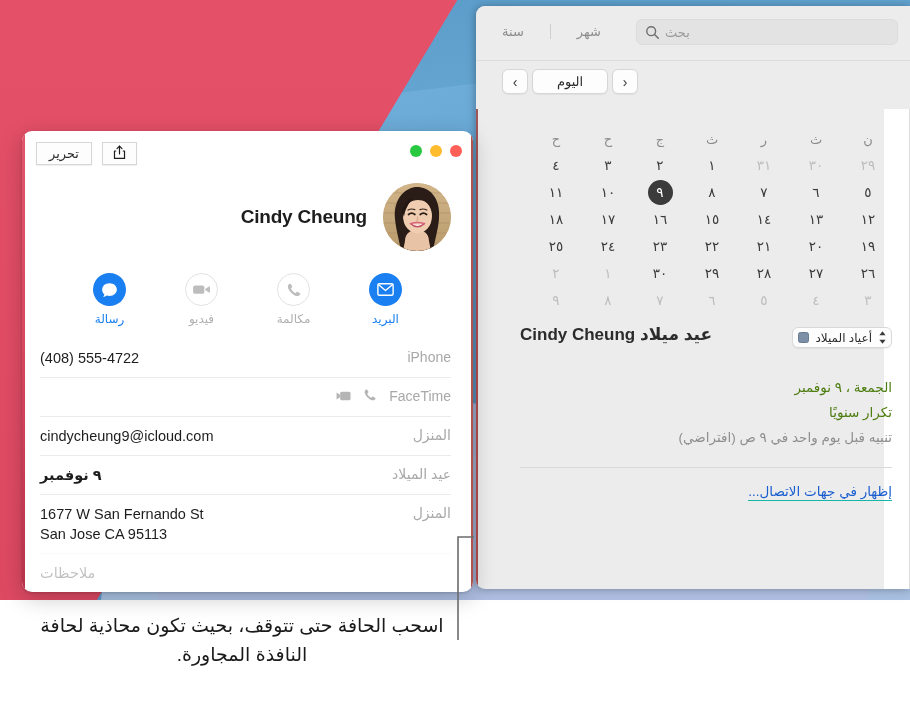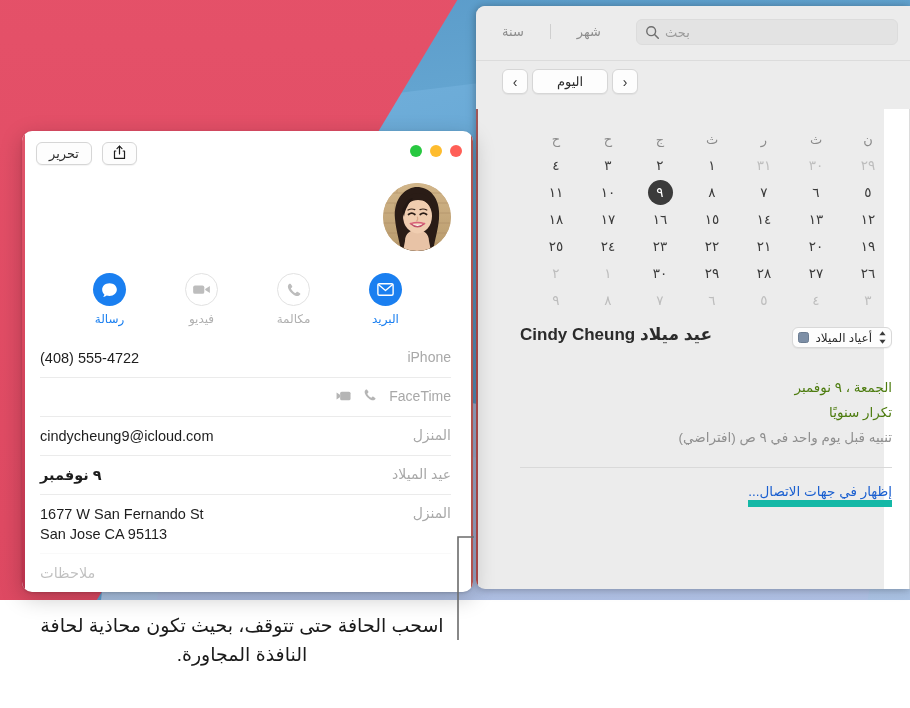--- a/index.html
+++ b/index.html
@@ -264,21 +264,21 @@
     background: #d9d9d9;
   }
   .show-contacts {
     margin-top: 14px;
     padding: 0 18px 0 20px;
     text-align: right;
   }
   .show-contacts span {
     font-size: 13.5px;
     color: #1a5fd0;
-    border-bottom: 7px solid #14b8a6;
+    border-bottom: 1px solid #14b8a6;
     padding-bottom: 1px;
   }
 
   
   .cal-right-strip {
     position: absolute;
     right: 0; top: 54px;
     width: 25px; bottom: 0;
     background: #ffffff;
     border-right: 1px solid #dcdcdc;
@@ -333,21 +333,21 @@
   .cc-buttons {
     position: absolute;
     left: 14px; top: 11px;
     display: flex;
     gap: 10px;
   }
   .cc-btn {
     height: 23px;
     background: #fdfdfd;
     border: 1px solid #d6d6d6;
-    border-radius: 6px;
+    border-radius: 0;
     display: flex;
     align-items: center;
     justify-content: center;
     box-shadow: 0 1px 1px rgba(0,0,0,0.05);
     box-sizing: border-box;
     padding: 0 12px;
     font-size: 13px;
     color: #2b2b2b;
   }
   .cc-btn.share { padding: 0 10px; }
@@ -682,20 +682,21 @@
             <path d="M37 26.6 q3.4 -1.4 6.8 0.4" stroke="#38251c" stroke-width="1.2" fill="none" stroke-linecap="round"></path>
 
             <path d="M34.4 34 q1 3 -0.8 4" stroke="#d9a98a" stroke-width="1.1" fill="none" stroke-linecap="round"></path>
 
             <path d="M27.5 40.5 q7 6.5 14 0 q-7 2.4 -14 0 Z" fill="#ffffff"></path>
             <path d="M27.5 40.5 q7 6.5 14 0" stroke="#c0526a" stroke-width="1.6" fill="none" stroke-linecap="round"></path>
             <path d="M27.5 40.5 q7 -2 14 0" stroke="#d9607a" stroke-width="1.3" fill="none" stroke-linecap="round"></path>
           </g>
         </svg>
       </div>
+      <div class="cc-name">Cindy Cheung</div>
     </div>
 
     <div class="cc-actions">
       <div class="act">
         <div class="act-circle on">
           <svg width="17" height="13" viewBox="0 0 18 14">
             <rect x="0.8" y="0.8" width="16.4" height="12.4" rx="1.6" fill="none" stroke="#ffffff" stroke-width="1.5"></rect>
             <path d="M1.3 1.6 L9 8 L16.7 1.6" fill="none" stroke="#ffffff" stroke-width="1.5" stroke-linecap="round" stroke-linejoin="round"></path>
           </svg>
         </div>

